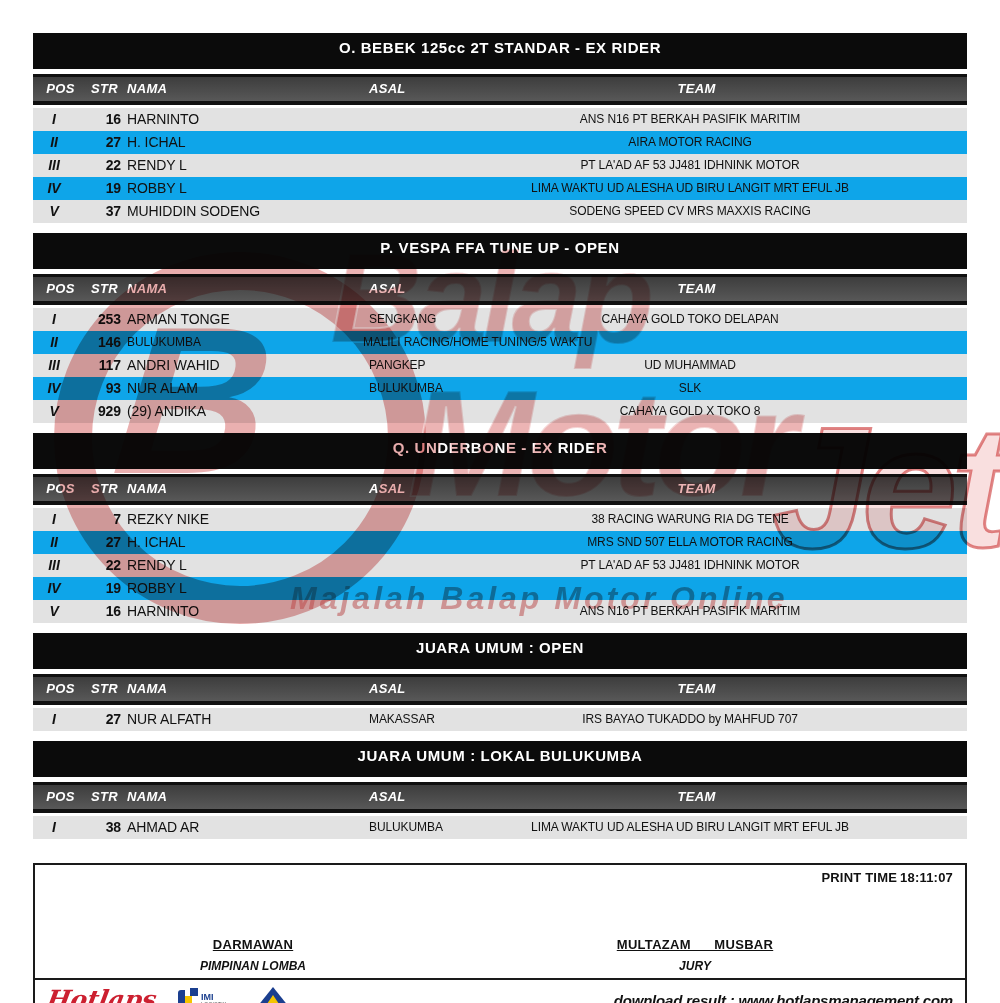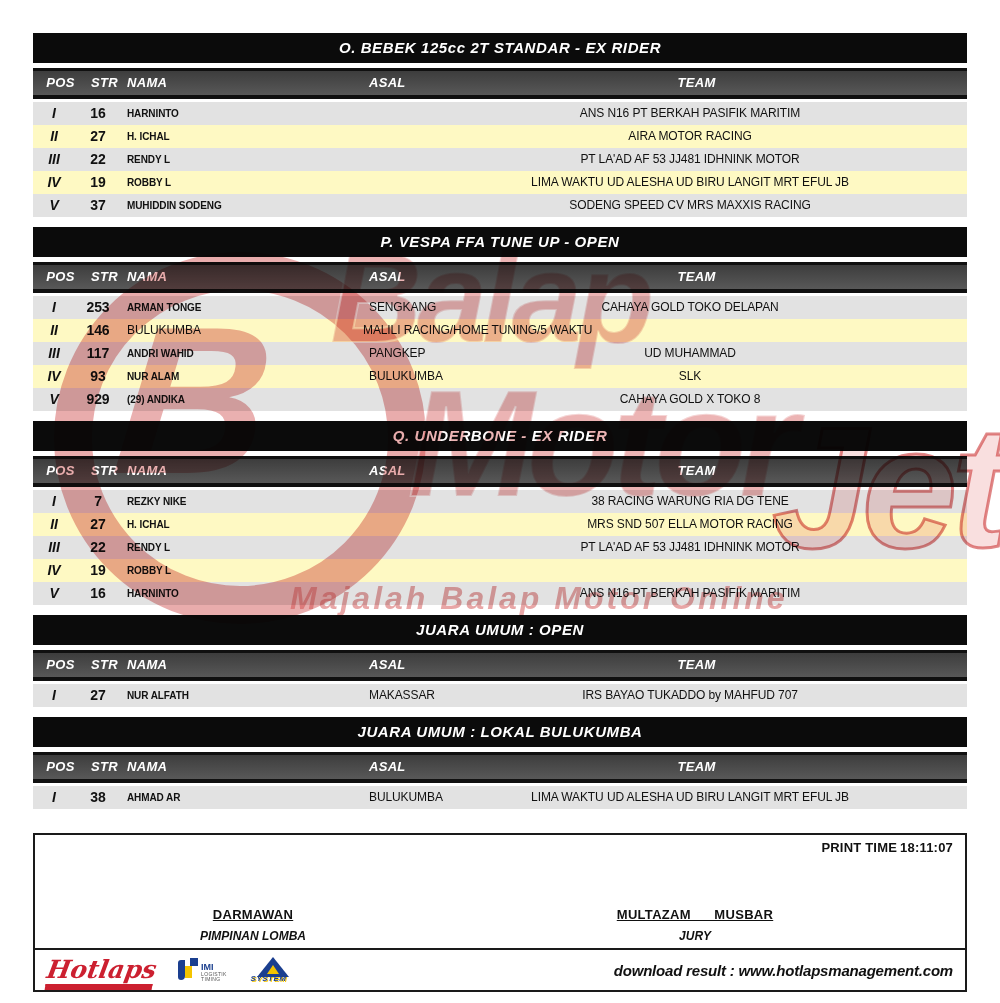--- a/index.html
+++ b/index.html
@@ -1,36 +1,36 @@
 <!DOCTYPE html>
 <html><head>
 <meta charset="utf-8">
 <style>
   html,body{margin:0;padding:0;width:1000px;height:1003px;background:#ffffff;overflow:hidden;}
   body{font-family:"Liberation Sans",sans-serif;color:#111;position:relative;}
   .page{position:relative;padding:33px 33px 0 33px;width:934px;}
 
   
   .section{margin-bottom:10px;}
-  .section-title{background:#0b0b0b;color:#fff;height:30px;line-height:30px;text-align:center;
-    font-size:15px;font-weight:bold;font-style:italic;letter-spacing:.6px;}
+  .section-title{background:#0b0b0b;color:#fff;height:36px;line-height:30px;text-align:center;
+    font-size:15px;font-weight:bold;letter-spacing:.6px;}
   .colheader{margin-top:5px;border-top:3px solid #101010;border-bottom:4px solid #101010;
     background:linear-gradient(#3d3d3d,#585858);height:24px;}
   .grid{display:grid;grid-template-columns:42px 46px 242px 162px 330px 1fr;align-items:center;}
   .hcell{color:#fff;font-size:13px;font-weight:bold;font-style:italic;line-height:24px;letter-spacing:.3px;padding-left:13px;}
   .rows{margin-top:3px;}
   .row{height:23px;}
   .row-odd{background:#e2e2e2;}
-  .row-even{background:#fef9c3;}
+  .row-even{background:#0ea5e9;}
   .cell{font-size:12px;line-height:23px;letter-spacing:-.1px;white-space:nowrap;}
   .col-c{text-align:center;}
   .col-l{text-align:left;padding-left:6px;}
   .cell-pos{font-weight:bold;font-style:italic;font-size:14px;font-family:"Liberation Sans",sans-serif;}
-  .cell-str{font-weight:bold;font-size:14px;}
-  .cell-nama{font-weight:bold;font-size:10px;}
+  .cell-str{font-weight:bold;font-size:14px;text-align:right;}
+  .cell-nama{font-weight:normal;font-size:14px;}
 
   
   .watermark{position:absolute;left:0;top:228px;width:1000px;height:412px;pointer-events:none;
     mix-blend-mode:multiply;z-index:6;font-style:italic;font-weight:900;}
   .wm-ring{position:absolute;left:54px;top:24px;width:296px;height:296px;border:38px solid rgba(198,36,36,.38);
     border-radius:50%;}
   .wm-letter{position:absolute;left:118px;top:52px;font-size:210px;color:rgba(198,36,36,.36);
     transform:skewX(-6deg);}
   .wm-balap{position:absolute;left:330px;top:-4px;font-size:128px;letter-spacing:-6px;
     color:rgba(198,36,36,.34);-webkit-text-stroke:2px rgba(255,255,255,.45);}

